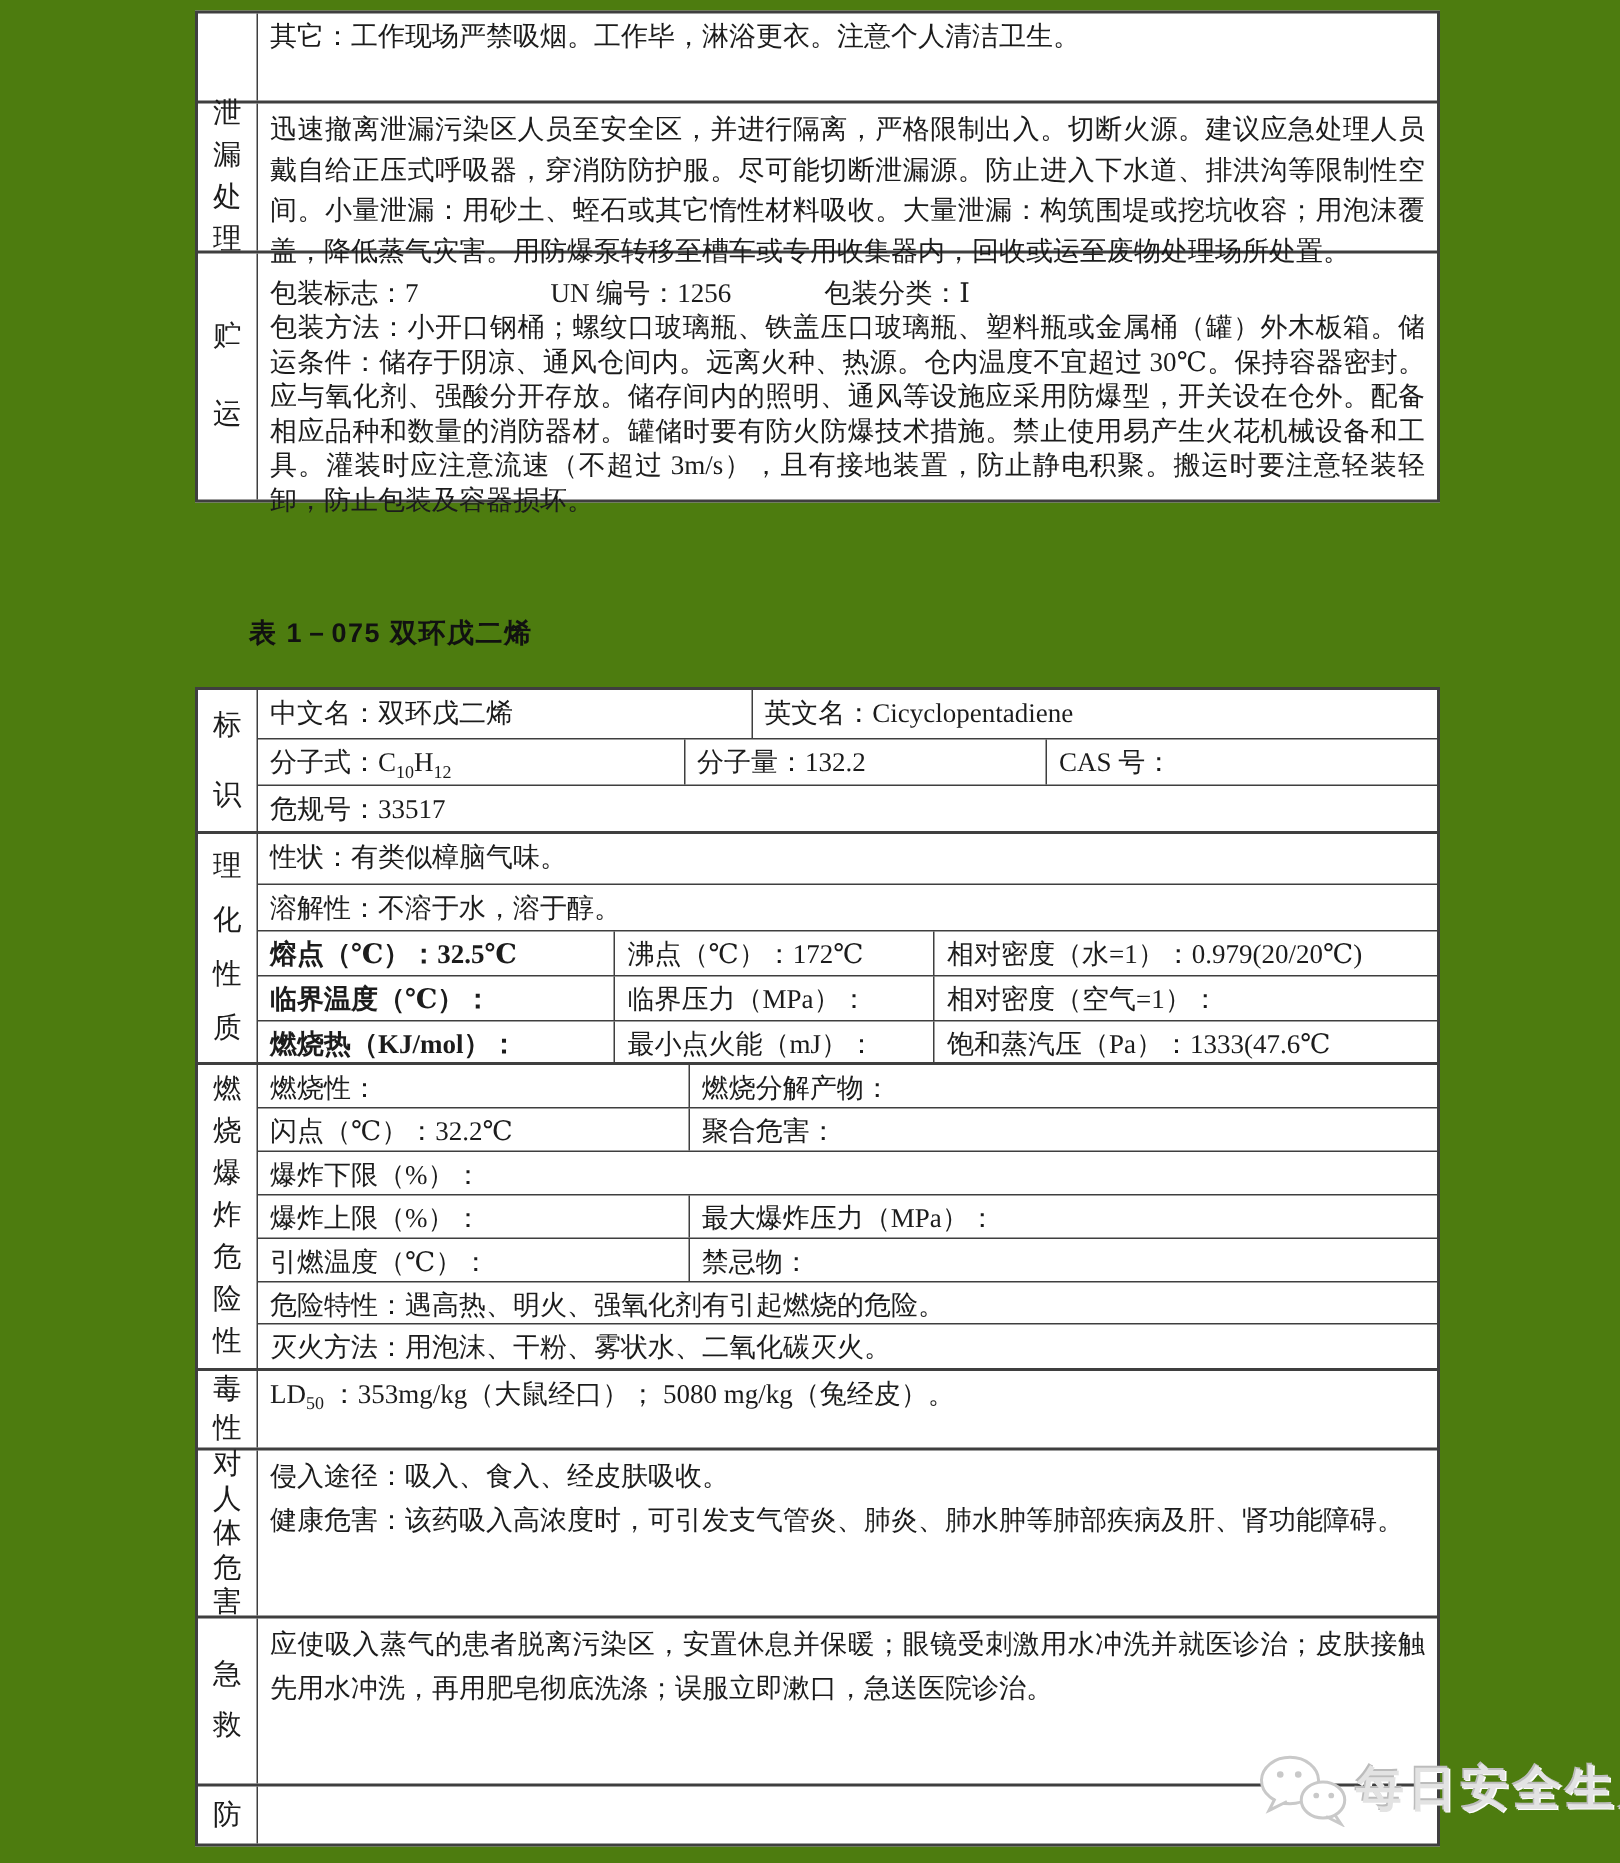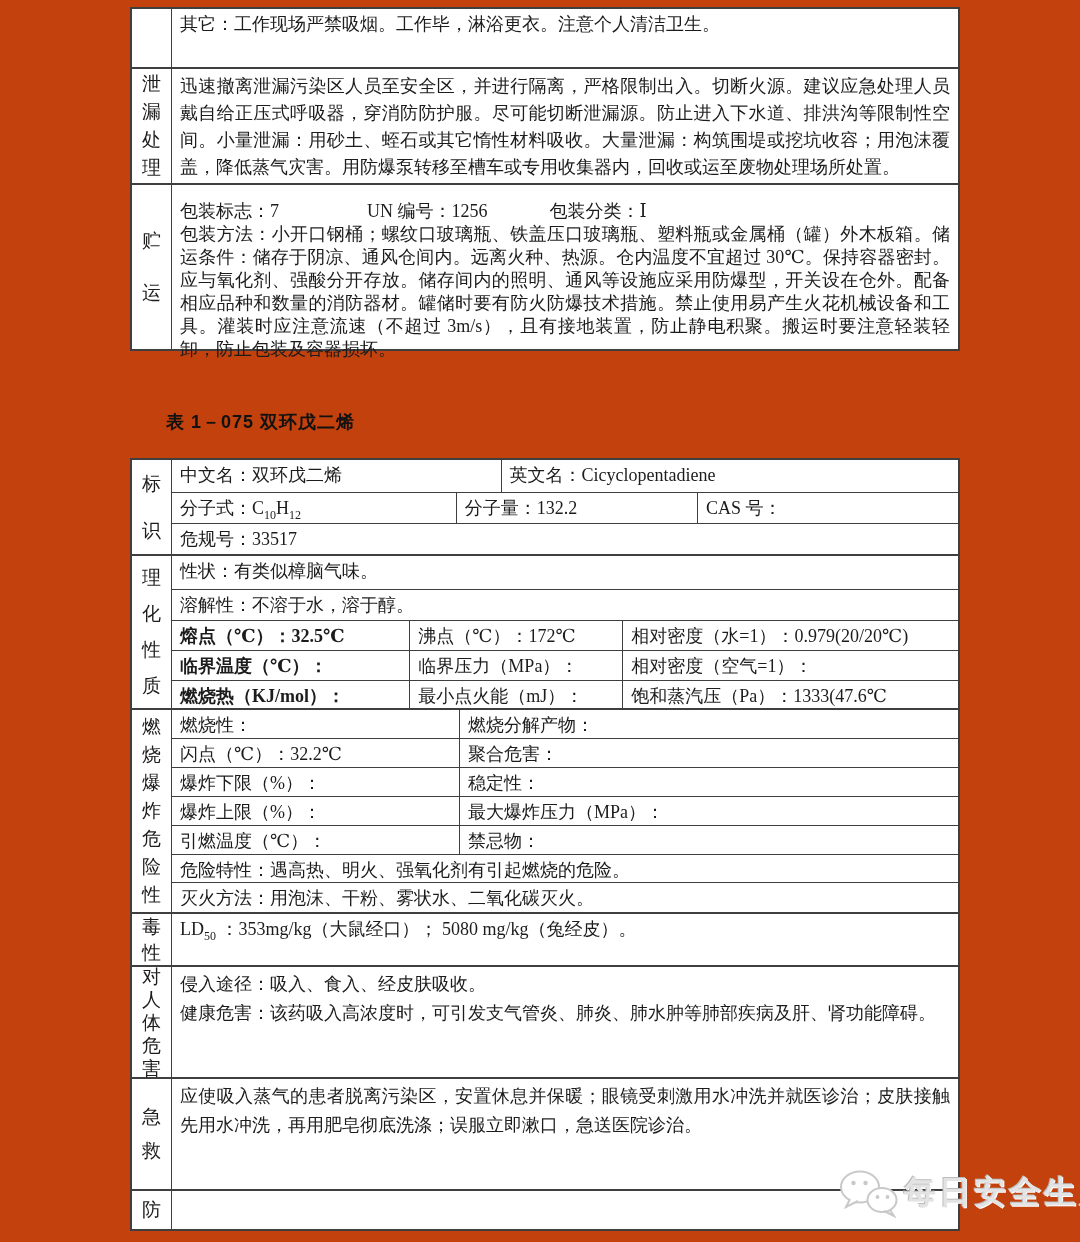--- a/index.html
+++ b/index.html
@@ -2,21 +2,21 @@
 <html><head>
 <meta charset="utf-8">
 <style>
   * { margin: 0; padding: 0; box-sizing: border-box; }
   html, body { background: #ffffff; }
   body {
     width: 1080px; height: 1242px;
     font-family: "Liberation Serif", "DejaVu Serif", serif;
     color: #1c1c1c;
   }
-  .sheet { position: relative; width: 1080px; height: 1242px; background: #c2410c; overflow: hidden; }
+  .sheet { position: relative; width: 1080px; height: 1242px; background: #4d7c0f; overflow: hidden; }
 
   
   .tbl {
     position: absolute; left: 130px; width: 830px;
     border: 2px solid #3f3f3f; background: #ffffff;
   }
   .sec { display: flex; align-items: stretch; }
   .sec + .sec { border-top: 2px solid #3f3f3f; }
   .lbl {
     flex: 0 0 40px; width: 40px;
@@ -26,21 +26,21 @@
   }
   .vlbl { display: block; width: 22px; text-align: center; word-break: break-all; }
   .rows { flex: 1 1 auto; min-width: 0; display: flex; flex-direction: column; }
   .row { display: flex; align-items: stretch; }
   .row + .row { border-top: 1px solid #3f3f3f; }
   .cell { padding: 2px 8px 0 8px; font-size: 18px; line-height: 26px; overflow: hidden; }
   .cell + .cell { border-left: 1px solid #3f3f3f; }
   .para { text-align: justify; }
 
   
-  .h58 { height: 58px; } .h110 { height: 116px; font-family: Liberation Serif, serif; } .h166 { height: 166px; }
+  .h58 { height: 58px; } .h110 { height: 100px; font-family: Liberation Serif, serif; } .h166 { height: 166px; }
   .h33 { height: 33px; } .h32 { height: 32px; } .h31 { height: 31px; }
   .h30 { height: 30px; } .h29 { height: 29px; } .h28 { height: 28px; }
   .h53 { height: 53px; }
   .h112 { height: 112px; } .h40 { height: 40px; }
 
   
   .lh46 { line-height: 47px; }   
   .lh34 { line-height: 36px; }   
   .lh27 { line-height: 28px; }   
   .lh26 { line-height: 26px; }   
@@ -194,21 +194,20 @@
         <div class="row h28">
           <div class="cell w-a">燃烧性：</div>
           <div class="cell w-b">燃烧分解产物：</div>
         </div>
         <div class="row h29">
           <div class="cell w-a">闪点（℃）：32.2℃</div>
           <div class="cell w-b">聚合危害：</div>
         </div>
         <div class="row h29">
           <div class="cell w-a">爆炸下限（%）：</div>
-          <div class="cell w-b">稳定性：</div>
         </div>
         <div class="row h29">
           <div class="cell w-a">爆炸上限（%）：</div>
           <div class="cell w-b">最大爆炸压力（MPa）：</div>
         </div>
         <div class="row h29">
           <div class="cell w-a">引燃温度（℃）：</div>
           <div class="cell w-b">禁忌物：</div>
         </div>
         <div class="row h28">

